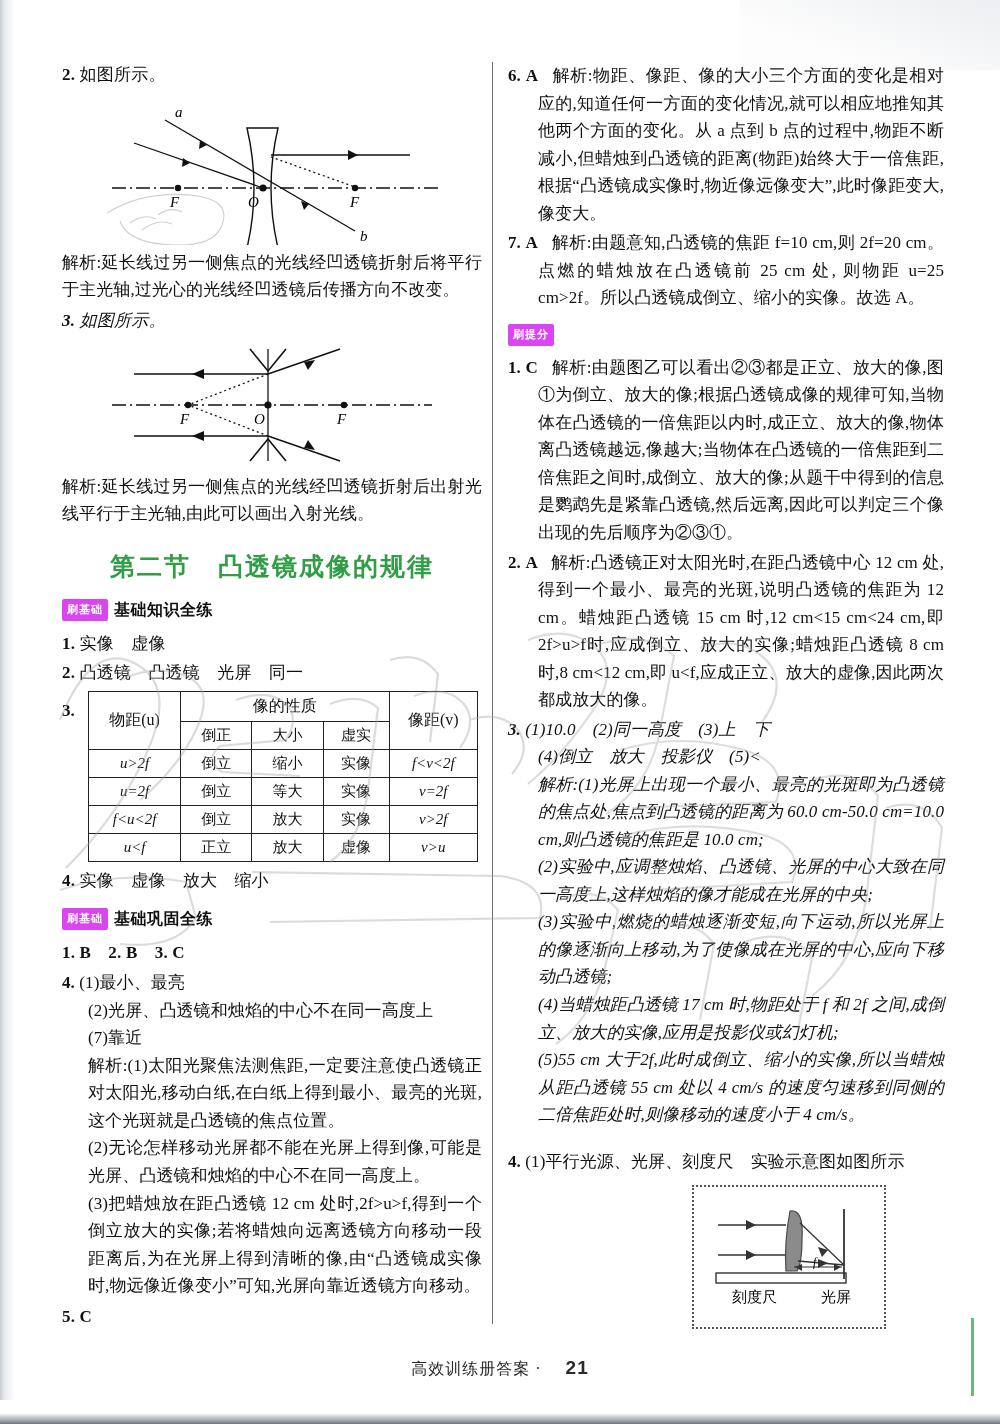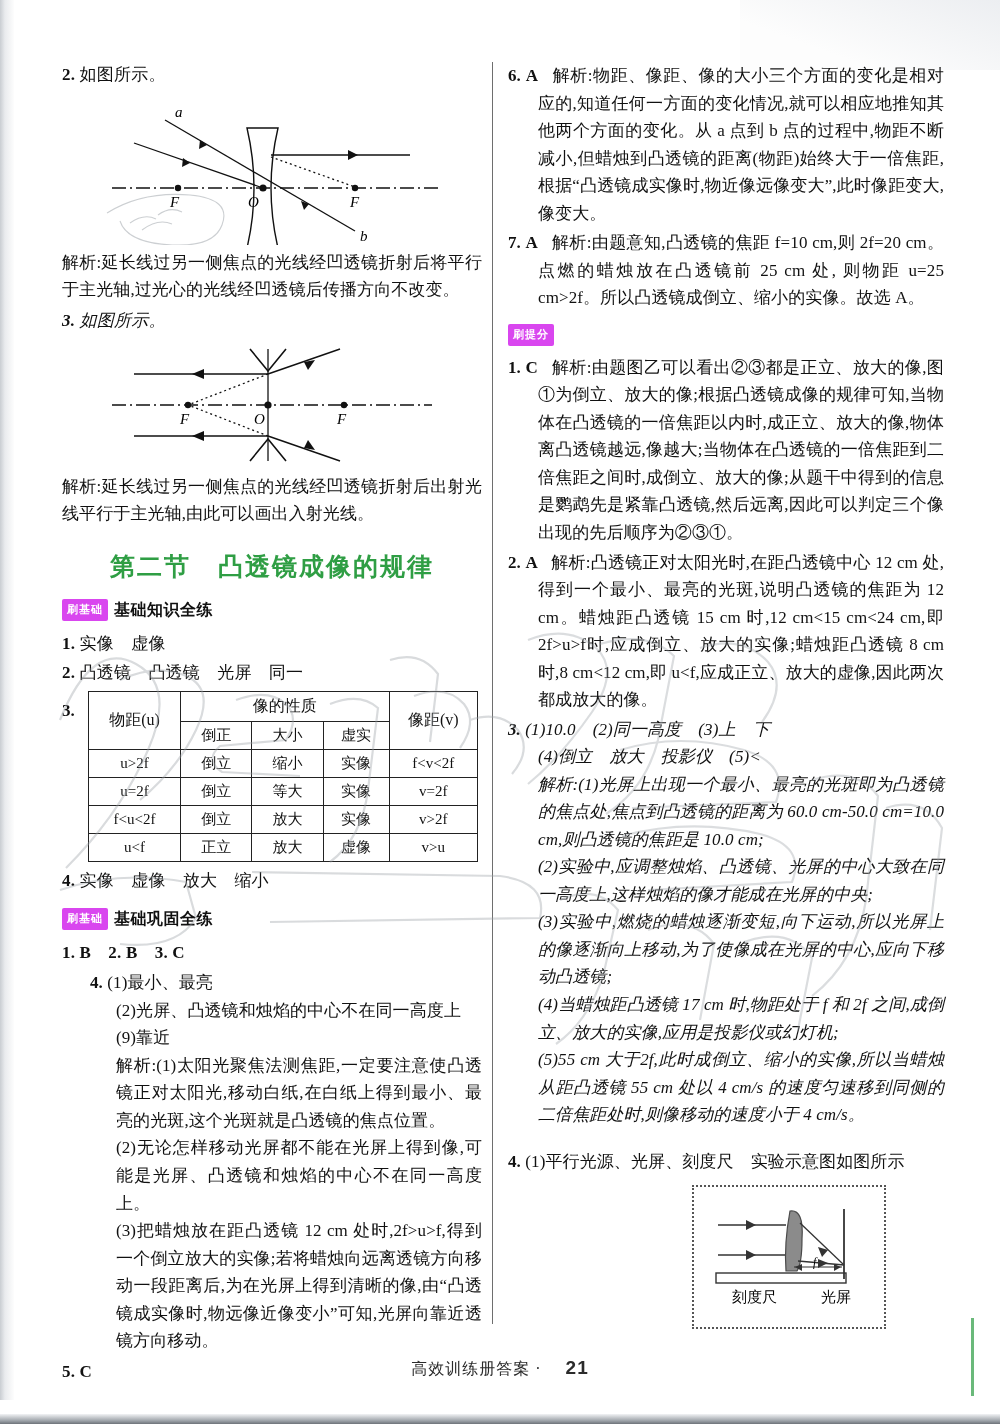--- a/index.html
+++ b/index.html
@@ -49,21 +49,21 @@
     letter-spacing:2px;margin:22px 0 16px 0;
   }
 
   
   table.spec{border-collapse:collapse;margin:4px 0 6px 26px;width:390px;}
   table.spec td,table.spec th{
     border:1px solid #222;text-align:center;font-size:15px;padding:4px 2px;
     font-weight:normal;
   }
   table.spec .hdr-main{font-size:16px;}
-  .itl{font-family:"Liberation Serif",serif;margin-top:12px;}
+  .itl{font-style:italic;font-family:"Liberation Serif",serif;margin-top:12px;}
   .tnum{position:absolute;}
 
   
   svg{display:block;}
   .dg{margin:6px auto 4px auto;}
 
   .dotted-box{
     border:2px dotted #555;width:190px;height:140px;margin:10px auto 0 184px;
     position:relative;background:#fff;
   }
@@ -238,30 +238,30 @@
       <span class="num">4.</span>
       <span>实像　虚像　放大　缩小</span>
     </div>
 
     <div class="badge-row">
       <span class="badge">刷基础</span><span class="badge-title">基础巩固全练</span>
     </div>
 
     <div class="qline num" style="font-size:17px;">1. B　2. B　3. C</div>
 
-    <div class="body-text hang" style="padding-left:0;text-indent:0;margin-left:28px;">
+    <div class="body-text hang" style="padding-left:0;text-indent:0;">
       <div>
         <span class="num">4.</span>
         <span>(1)最小、最亮</span>
       </div>
       <div style="padding-left:26px;">
         <span>(2)光屏、凸透镜和烛焰的中心不在同一高度上</span>
       </div>
       <div style="padding-left:26px;">
-        <span>(9)靠近</span>
+        <span>(7)靠近</span>
       </div>
       <div style="padding-left:26px;text-indent:0;text-align:justify;">
         <span>解析:</span><span>(1)太阳光聚焦法测焦距,一定要注意使凸透镜正对太阳光,移动白纸,在白纸上得到最小、最亮的光斑,这个光斑就是凸透镜的焦点位置。</span>
       </div>
       <div style="padding-left:26px;text-align:justify;">
         <span>(2)无论怎样移动光屏都不能在光屏上得到像,可能是光屏、凸透镜和烛焰的中心不在同一高度上。</span>
       </div>
       <div style="padding-left:26px;text-align:justify;">
         <span>(3)把蜡烛放在距凸透镜 12 cm 处时,2f&gt;u&gt;f,得到一个倒立放大的实像;若将蜡烛向远离透镜方向移动一段距离后,为在光屏上得到清晰的像,由“凸透镜成实像时,物远像近像变小”可知,光屏向靠近透镜方向移动。</span>
       </div>

